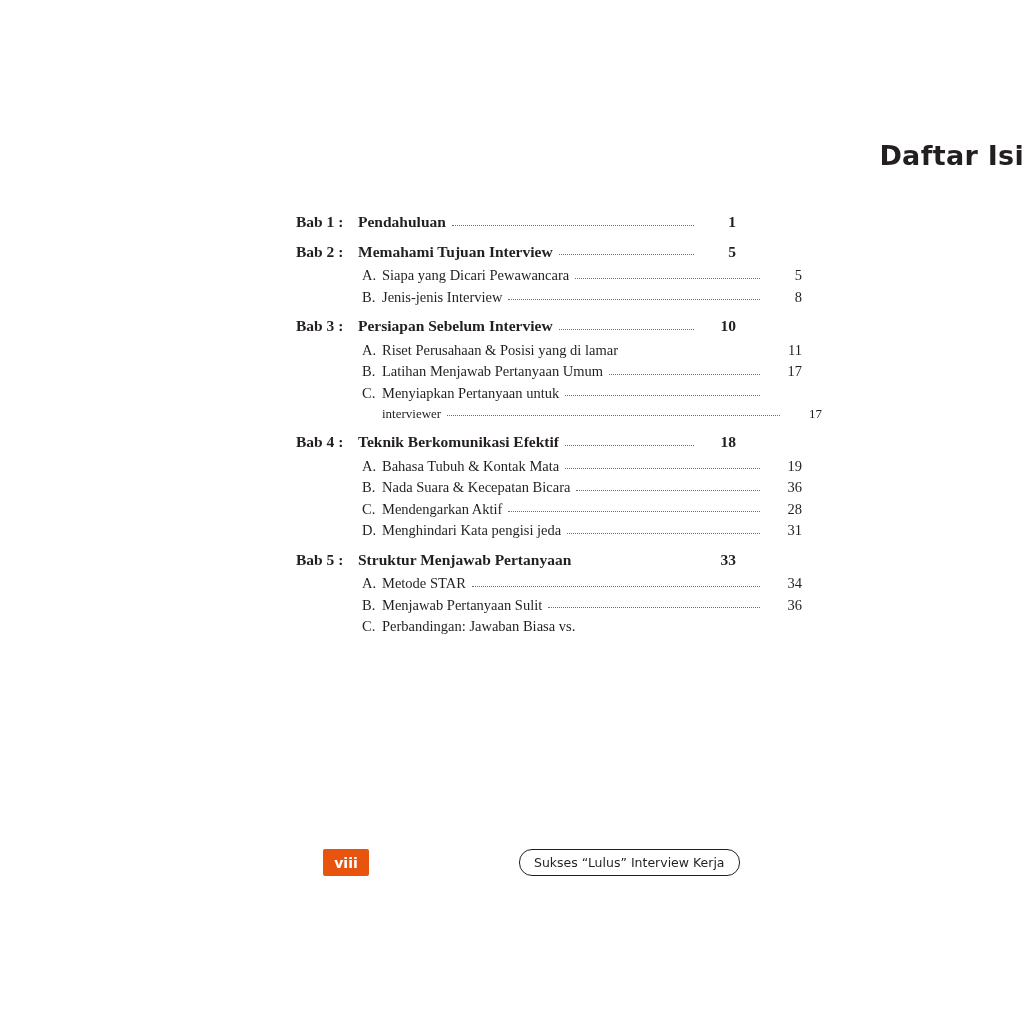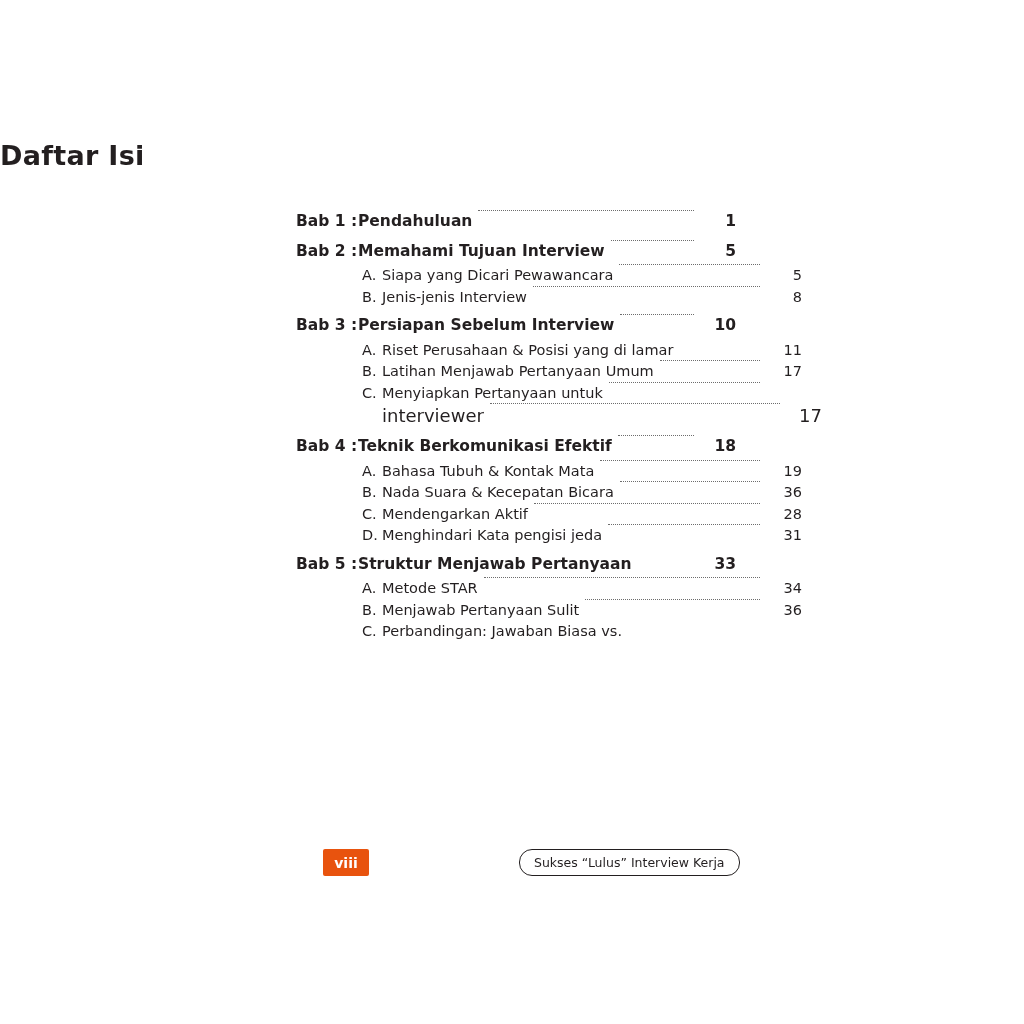--- a/index.html
+++ b/index.html
@@ -20,45 +20,46 @@
     position: absolute;
     inset: 0;
   }
 
   
   .toc-title {
     position: absolute;
     top: 140px;
     left: 0;
     width: 1024px;
-    text-align: left;
+    text-align: right;
     font-size: 27px;
     font-weight: 700;
     letter-spacing: 0.3px;
   }
 
   
   .toc {
     position: absolute;
     top: 214px;
     left: 296px;
     width: 440px;
   }
 
   .group {
     margin-bottom: 14px;
   }
   .group:last-child { margin-bottom: 0; }
 
   .row {
     display: flex;
-    align-items: flex-start;
+    align-items: flex-end;
     width: 100%;
     line-height: 1.0;
     margin-bottom: 7px;
+    font-family: Liberation Serif, serif;
   }
   .row:last-child { margin-bottom: 0; }
 
   
   .row.chapter {
     font-weight: 700;
     font-size: 15.5px;
     margin-bottom: 9px;
   }
   .row.chapter .label-left {
@@ -82,21 +83,21 @@
     flex: 0 0 20px;
     white-space: nowrap;
   }
   .row.sub .label-main {
     white-space: nowrap;
     padding-right: 6px;
   }
 
   
   .row.cont {
-    font-size: 18px;
+    font-size: 13px;
     font-weight: 400;
     padding-left: 86px;
   }
   .row.cont .label-main {
     white-space: nowrap;
     padding-right: 6px;
   }
 
   .leader {
     flex: 1 1 auto;

